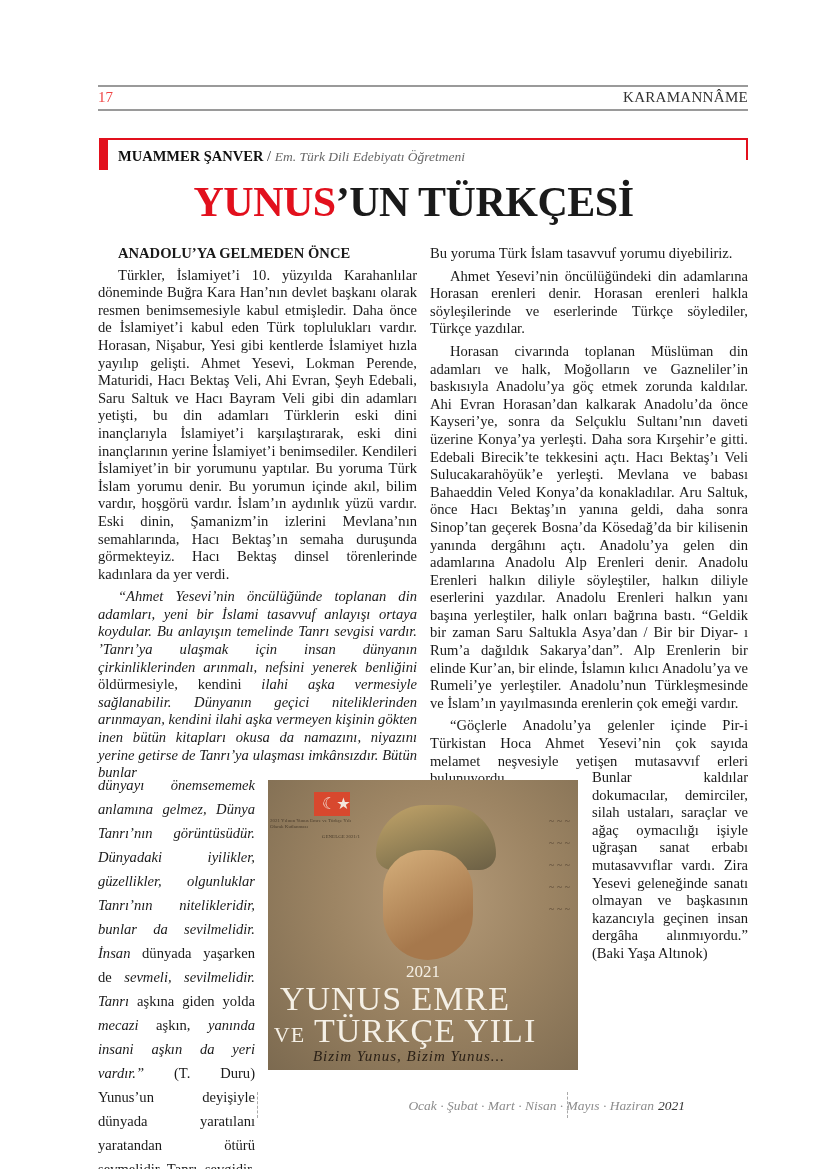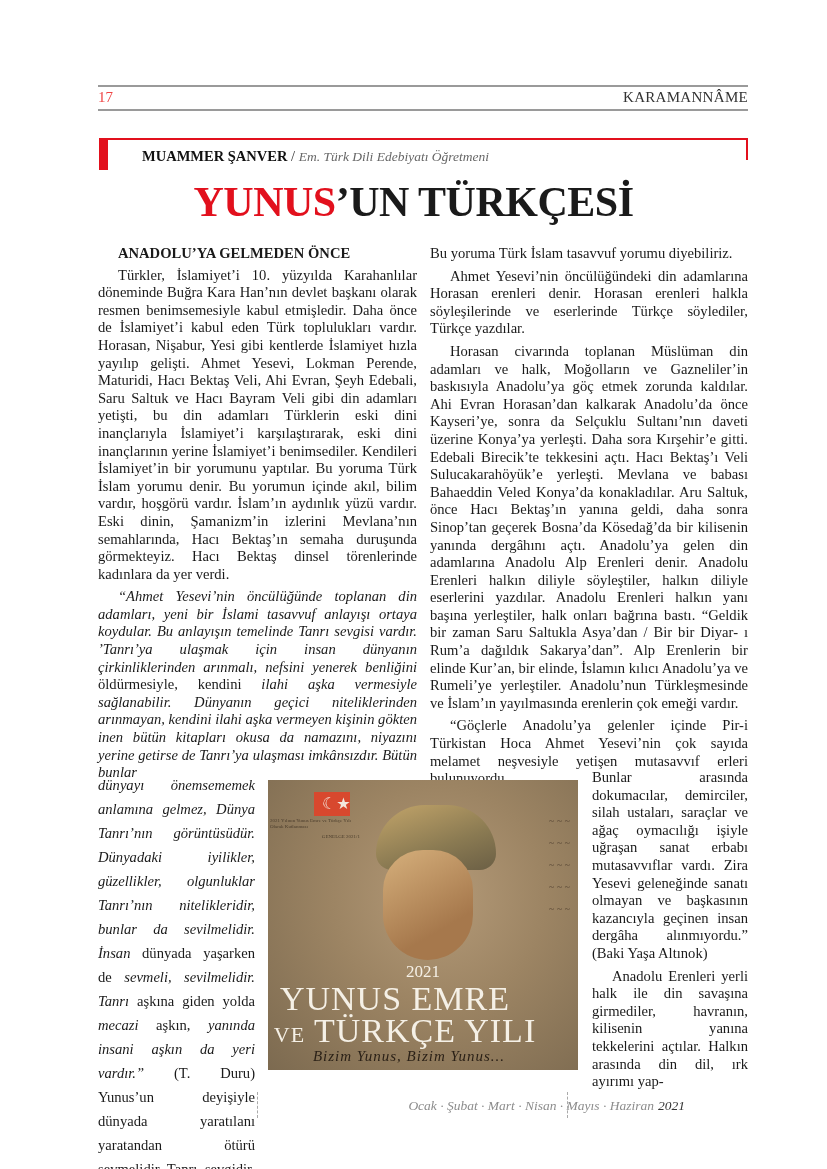--- a/index.html
+++ b/index.html
@@ -4,21 +4,21 @@
 <style>
   html, body { margin:0; padding:0; background:#ffffff; }
   body { width:827px; height:1169px; position:relative; overflow:hidden;
          font-family:"Liberation Serif","DejaVu Serif",serif; color:#1a1a1a; }
   .hline { position:absolute; left:98px; width:650px; height:2px; background:#9a9a9a; }
   #page-num { position:absolute; left:98px; top:89px; font-size:15px; color:#ef4444; }
   #mag-name { position:absolute; right:79px; top:89px; font-size:15px; color:#333; letter-spacing:0.3px; }
   #author-bar { position:absolute; left:99px; top:138px; width:9px; height:32px; background:#e2101d; }
   #author-top { position:absolute; left:108px; top:138px; width:640px; height:2px; background:#e2101d; }
   #author-right { position:absolute; left:746px; top:138px; width:2px; height:22px; background:#e2101d; }
-  #author { position:absolute; left:118px; top:148px; font-size:14.5px; white-space:nowrap;margin-left:24px; }
+  #author { position:absolute; left:118px; top:148px; font-size:14.5px; white-space:nowrap; }
   #author .nm { font-weight:bold; color:#111; }
   #author .sep { color:#333; }
   #author .role { font-style:italic; color:#666; font-size:13.5px; }
   #title { position:absolute; left:0; width:827px; top:178px; text-align:center;
            font-size:42px; font-weight:bold; letter-spacing:-0.5px; color:#1a1a1a; }
   #title .red { color:#e2101d; }
   .col { position:absolute; font-size:14.6px; line-height:17.6px; text-align:justify; }
   .col p { margin:0 0 5px 0; text-indent:20px; }
   .col p.noind { text-indent:0; }
   .col h3 { margin:0 0 4px 0; font-size:14.6px; font-weight:bold; text-indent:20px; }
@@ -81,22 +81,21 @@
 </div>
 
 <div id="col-right" class="col">
   <p class="noind">Bu yoruma Türk İslam tasavvuf yorumu diyebiliriz.</p>
   <p>Ahmet Yesevi’nin öncülüğündeki din adamlarına Horasan erenleri denir. Horasan erenleri halkla söyleşilerinde ve eserlerinde Türkçe söylediler, Türkçe yazdılar.</p>
   <p>Horasan civarında toplanan Müslüman din adamları ve halk, Moğolların ve Gazneliler’in baskısıyla Anadolu’ya göç etmek zorunda kaldılar. Ahi Evran Horasan’dan kalkarak Anadolu’da önce Kayseri’ye, sonra da Selçuklu Sultanı’nın daveti üzerine Konya’ya yerleşti. Daha sora Kırşehir’e gitti. Edebali Birecik’te tekkesini açtı. Hacı Bektaş’ı Veli Sulucakarahöyük’e yerleşti. Mevlana ve babası Bahaeddin Veled Konya’da konakladılar. Aru Saltuk, önce Hacı Bektaş’ın yanına geldi, daha sonra Sinop’tan geçerek Bosna’da Kösedağ’da bir kilisenin yanında dergâhını açtı. Anadolu’ya gelen din adamlarına Anadolu Alp Erenleri denir. Anadolu Erenleri halkın diliyle söyleştiler, halkın diliyle eserlerini yazdılar. Anadolu Erenleri halkın yanı başına yerleştiler, halk onları bağrına bastı. “Geldik bir zaman Saru Saltukla Asya’dan / Bir bir Diyar- ı Rum’a dağıldık Sakarya’dan”. Alp Erenlerin bir elinde Kur’an, bir elinde, İslamın kılıcı Anadolu’ya ve Rumeli’ye yerleştiler. Anadolu’nun Türkleşmesinde ve İslam’ın yayılmasında erenlerin çok emeği vardır.</p>
   <p style="margin-bottom:0;">“Göçlerle Anadolu’ya gelenler içinde Pir-i Türkistan Hoca Ahmet Yesevi’nin çok sayıda melamet neşvesiyle yetişen mutasavvıf erleri bulunuyordu.</p>
 </div>
 
 <div id="right-narrow">
-  <p class="noind">Bunlar arasında dokumacılar, demirciler, silah ustaları, saraçlar ve ağaç oymacılığı işiyle uğraşan sanat erbabı mutasavvıflar vardı. Zira Yesevi geleneğinde sanatı olmayan ve başkasının kazancıyla geçinen insan dergâha alınmıyordu.” (Baki Yaşa Altınok)</p>
-  <p>Anadolu Erenleri yerli halk ile din savaşına girmediler, havranın, kilisenin yanına tekkelerini açtılar. Halkın arasında din dil, ırk ayırımı yap-</p>
+  <p class="noind">Bunlar kaldılar dokumacılar, demirciler, silah ustaları, saraçlar ve ağaç oymacılığı işiyle uğraşan sanat erbabı mutasavvıflar vardı. Zira Yesevi geleneğinde sanatı olmayan ve başkasının kazancıyla geçinen insan dergâha alınmıyordu.” (Baki Yaşa Altınok)</p>
 </div>
 
 <div id="poster">
   <div class="flag">
       <span>☾★</span>
     </div>
   <div class="doc">
     <div>2021 Yılının Yunus Emre ve Türkçe Yılı Olarak Kutlanması</div>
     <div style="text-align:right;margin-top:4px;">GENELGE 2021/1</div>
   </div>

